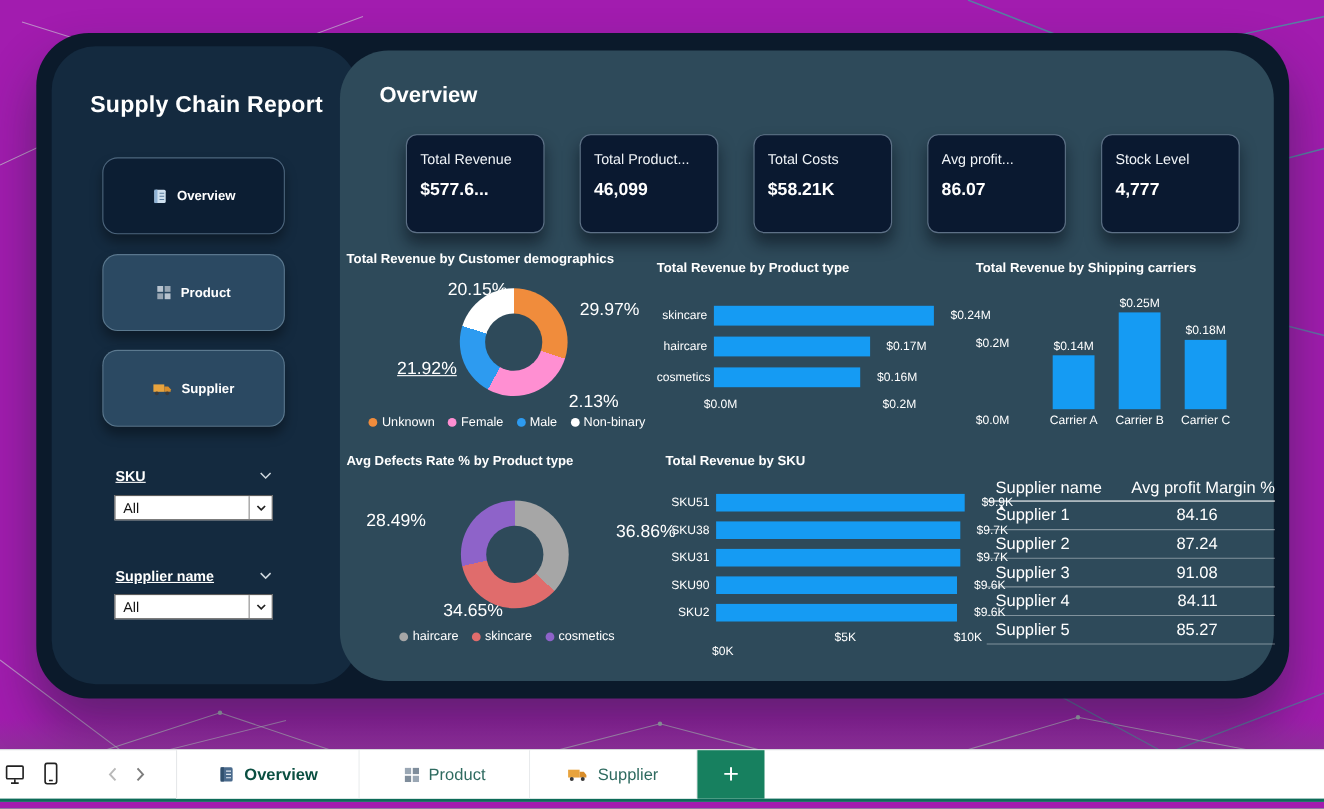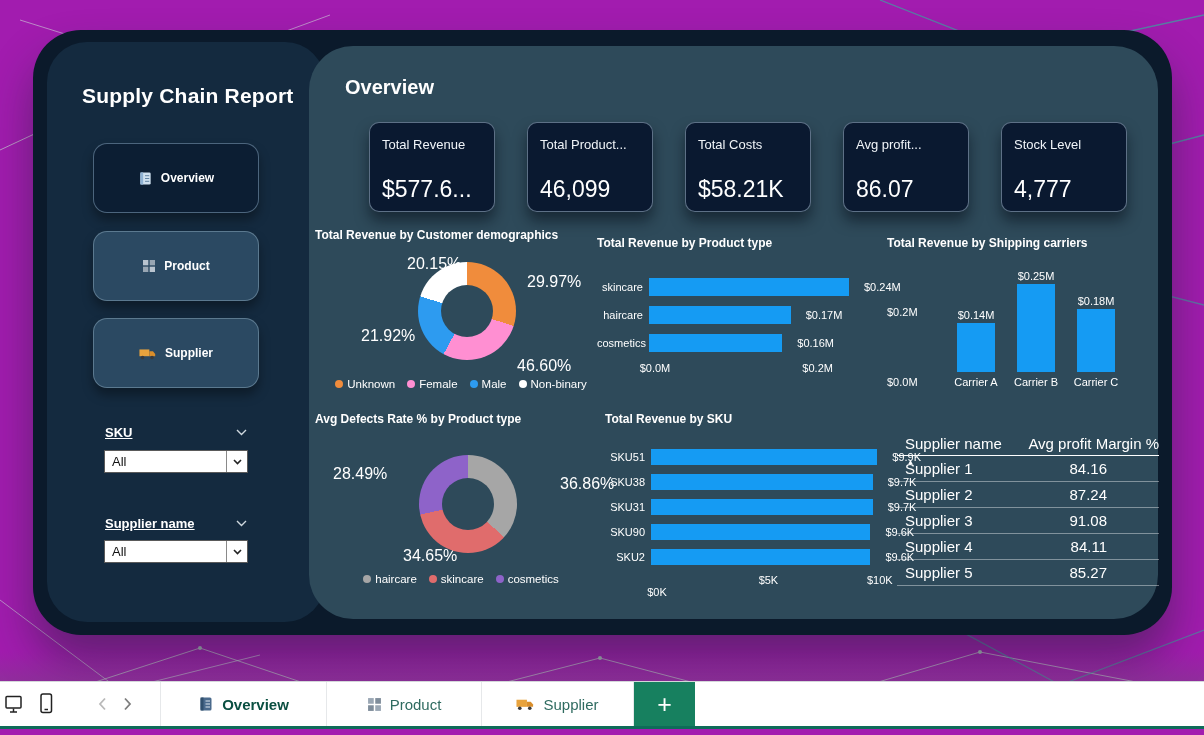--- a/index.html
+++ b/index.html
@@ -31,39 +31,39 @@
     display: flex; align-items: center; justify-content: center; }
 
   
   .main { position: absolute; left: 276px; top: 16px; width: 849px; height: 573px;
     background: #2e4a5a; border-radius: 44px; color: #fff; }
   .page-title { position: absolute; left: 36px; top: 30px; font-size: 20px; font-weight: 600; }
   .kpis { position: absolute; left: 60px; top: 76px; display: flex; gap: 32px; }
   .kpi { width: 126px; height: 90px; background: #0a1930; border: 1px solid rgba(175,200,220,.5);
     border-radius: 10px; padding: 14px 12px; box-shadow: 0 9px 14px rgba(4,10,20,.5); }
   .kpi-label { font-size: 13px; color: #f0f4f8; white-space: nowrap; overflow: hidden; }
-  .kpi-value { font-size: 23px; font-weight: 400; margin-top: 24px; white-space: nowrap; }
+  .kpi-value { font-size: 16px; font-weight: 700; margin-top: 12px; white-space: nowrap; }
 
   .chart { position: absolute; }
   .ctitle { font-size: 12px; font-weight: 700; white-space: nowrap; }
   .c1 { left: 6px;   top: 182px; width: 292px; height: 178px; }
   .c2 { left: 288px; top: 190px; width: 302px; --catw: 52px; --barh: 18px; --rowgap: 10px; }
   .c3 { left: 578px; top: 190px; width: 268px; height: 185px; }
   .c4 { left: 6px;   top: 366px; width: 292px; height: 188px; }
   .c5 { left: 296px; top: 366px; width: 286px; --catw: 46px; --barh: 16px; --rowgap: 9px; }
   .c6 { left: 588px; top: 372px; width: 262px; padding-top: 14px; }
 
   
   .donut { position: absolute; width: 98px; height: 98px; border-radius: 50%; cursor: pointer; }
   .donut::after { content: ""; position: absolute; inset: 23px; background: #2e4a5a; border-radius: 50%; }
   .c1 .donut { left: 103px; top: 34px; }
   .c4 .donut { left: 104px; top: 43px; }
   .pct { position: absolute; font-size: 16px; white-space: nowrap; text-align: center; }
   .c1 .pl0 { left: 212px; top: 45px; }  .c1 .pl1 { left: 202px; top: 129px; }
-  .c1 .pl2 { left: 46px;  top: 99px; }  .c1 .pl3 { left: 92px;  top: 27px; }
+  .c1 .pl2 { left: 46px;  top: 99px; text-decoration: underline; }  .c1 .pl3 { left: 92px;  top: 27px; }
   .c4 .pl0 { left: 245px; top: 63px; }  .c4 .pl1 { left: 88px;  top: 135px; }
   .c4 .pl2 { left: 18px;  top: 53px; }
   .legend { position: absolute; left: 0; right: 0; display: flex; justify-content: center; gap: 12px;
     font-size: 11.5px; align-items: center; }
   .c1 .legend { top: 150px; } .c4 .legend { top: 161px; }
   .leg-item { display: inline-flex; align-items: center; cursor: pointer; white-space: nowrap; justify-content: center; }
   .leg-dot { width: 8px; height: 8px; border-radius: 50%; display: inline-block; margin-right: 4px; }
 
   
   .c2 .hrows { margin-top: 28px; }
@@ -234,21 +234,21 @@
         </div>
         <div class="kpi">
           <div class="kpi-label">Stock Level</div>
           <div class="kpi-value">4,777</div>
         </div>
       </div>
 
       <div class="chart c1">
         <div class="ctitle">Total Revenue by Customer demographics</div>
         <span class="pct pl0">29.97%</span>
-        <span class="pct pl1">46.60%</span>
+        <span class="pct pl1">2.13%</span>
         <span class="pct pl2">21.92%</span>
         <span class="pct pl3">20.15%</span>
         <div class="donut" style="background: conic-gradient(rgb(240, 140, 60) 0%, rgb(240, 140, 60) 29.97%, rgb(255, 143, 210) 29.97%, rgb(255, 143, 210) 57.93%, rgb(45, 155, 240) 57.93%, rgb(45, 155, 240) 79.85%, rgb(255, 255, 255) 79.85%, rgb(255, 255, 255) 100%);"></div>
         <div class="legend">
             <span class="leg-item">
               <span class="leg-dot" style="background: rgb(240, 140, 60);"></span>
               <span>Unknown</span>
             </span>
             <span class="leg-item">
               <span class="leg-dot" style="background: rgb(255, 143, 210);"></span>

